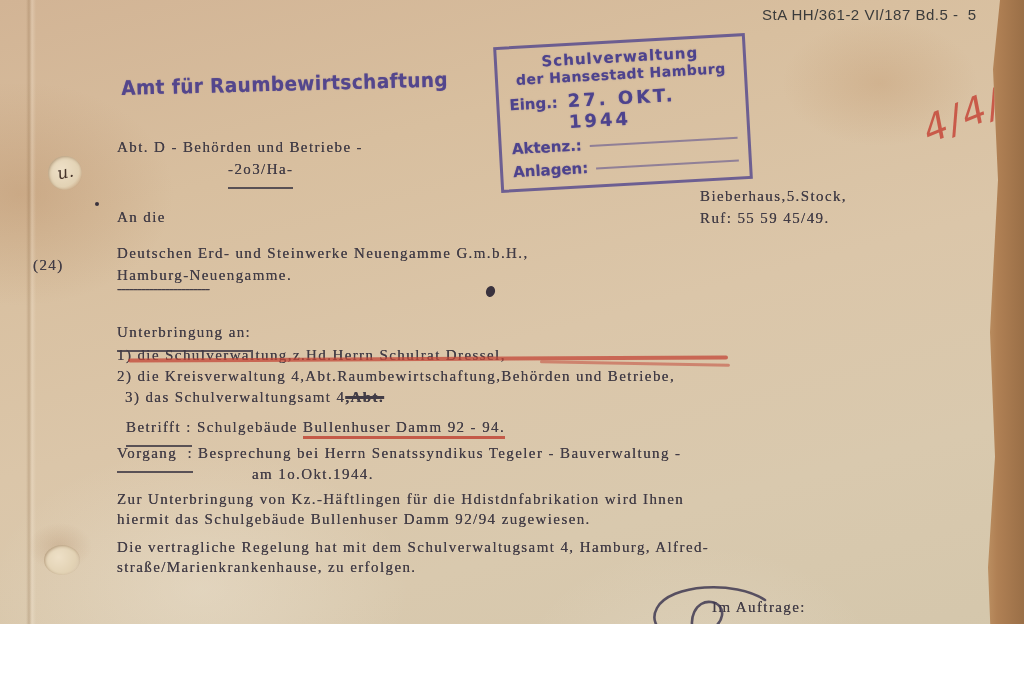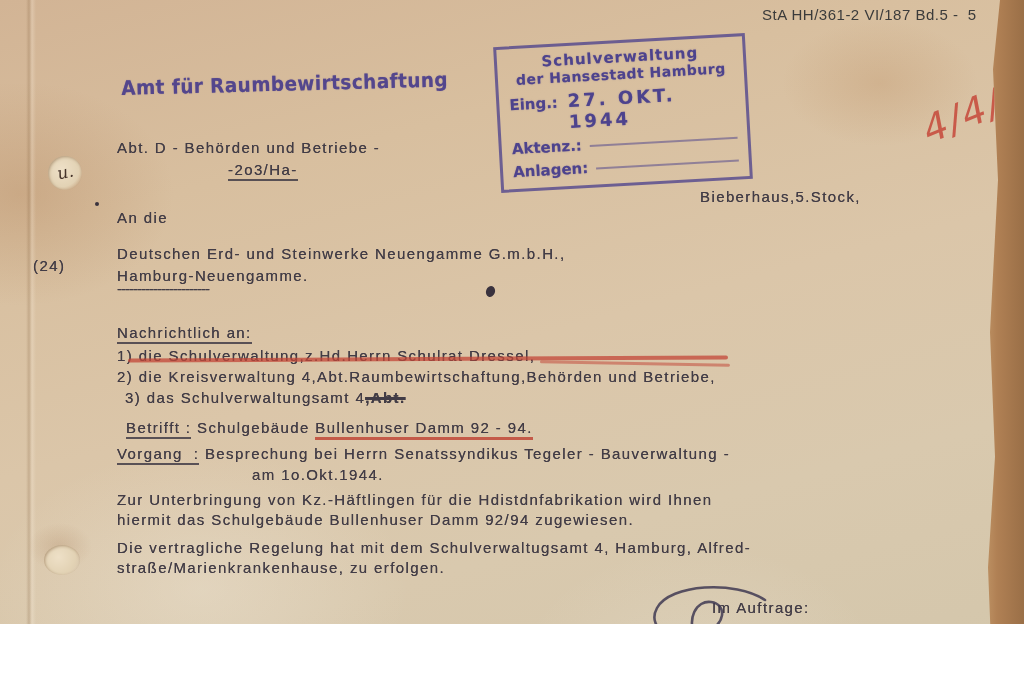--- a/index.html
+++ b/index.html
@@ -12,24 +12,24 @@
     box-shadow:0 8px 18px rgba(0,10,30,.45);
     clip-path:polygon(0 0,100% 0,99.3% 10%,99.8% 26%,99% 48%,99.5% 66%,98.8% 82%,99.1% 93%,98.2% 96.8%,88% 97.6%,66% 98.1%,42% 98.8%,18% 99.5%,0 100%);
     background:
       linear-gradient(90deg,rgba(0,0,0,0) 26px,rgba(120,85,50,.22) 29px,rgba(255,245,230,.25) 32px,rgba(0,0,0,0) 36px),
       radial-gradient(140px 90px at 88% 12%,rgba(187,140,95,.28),transparent 70%),
       radial-gradient(220px 160px at 2% 28%,rgba(176,128,86,.33),transparent 70%),
       radial-gradient(300px 200px at 20% 85%,rgba(245,240,228,.30),transparent 70%),
       radial-gradient(260px 180px at 70% 97%,rgba(238,233,221,.25),transparent 70%),
       radial-gradient(46px 34px at 6% 79%,rgba(150,100,60,.22),transparent 70%),
       linear-gradient(165deg,#d2b495 0%,#d8bf9f 25%,#dbc6a9 50%,#d9c9ae 72%,#d3c6ab 100%);}
-  .line{position:absolute;font-family:Liberation Sans, sans-serif;font-size:15px;
+  .line{position:absolute;font-family:Liberation Serif, serif;font-size:15px;
     letter-spacing:1.4px;color:#423c46;white-space:pre;
     text-shadow:0 0 .6px rgba(60,55,65,.85);}
-  .u{border-bottom:2px solid rgba(66,60,70,.85);padding-bottom:1px;}
+  .u{border-bottom:2px solid rgba(66,60,70,.85);padding-bottom:10px;}
   .struck{font-weight:bold;text-decoration:line-through;text-decoration-thickness:3px;}
   .red-u{border-bottom:3px solid rgba(190,62,48,.8);padding-bottom:1px;}
   .archive{position:absolute;left:762px;top:6px;font-family:"Liberation Sans",sans-serif;
     font-size:15px;letter-spacing:.5px;color:#3b3b3b;white-space:pre;}
   .office-stamp{position:absolute;left:121px;top:76px;font-family:"DejaVu Sans",sans-serif;
     font-weight:bold;font-size:20px;letter-spacing:.5px;color:rgba(79,66,140,.92);
     transform:rotate(-1.5deg) scaleX(.92);transform-origin:left top;
     text-shadow:0 0 1px rgba(79,66,140,.6);white-space:pre;}
   .stamp-box{position:absolute;left:497px;top:40px;width:226px;
     border:3px solid rgba(72,62,140,.75);transform:rotate(-3.2deg);
@@ -84,28 +84,29 @@
         <span>Anlagen:</span>
         <span class="stamp-line"></span>
       </div>
     </div>
 
     <div class="red-note">
       <span>4/4/</span><span class="p2">15 —</span>
     </div>
 
     <div class="line" style="left:700px;top:188px;">Bieberhaus,5.Stock,</div>
+    <div class="line" style="left:700px;top:210px;">Ruf: 55 59 45/49.</div>
 
     <div class="line" style="left:117px;top:209px;">An die</div>
     <div class="line" style="left:117px;top:245px;">Deutschen Erd- und Steinwerke Neuengamme G.m.b.H.,</div>
     <div class="line" style="left:33px;top:257px;">(24)</div>
     <div class="line" style="left:117px;top:267px;">Hamburg-Neuengamme.</div>
     <div class="line" style="left:117px;top:280px;letter-spacing:-1px;">-----------------------</div>
 
-    <div class="line" style="left:117px;top:324px;"><span class="u">Nachrichtlich an:</span></div>
+    <div class="line" style="left:117px;top:324px;"><span class="u">Unterbringung an:</span></div>
     <div class="line" style="left:117px;top:347px;">1) die Schulverwaltung,z.Hd.Herrn Schulrat Dressel,</div>
     <div class="line" style="left:117px;top:368px;">2) die Kreisverwaltung 4,Abt.Raumbewirtschaftung,Behörden und Betriebe,</div>
     <div class="line" style="left:125px;top:389px;"><span>3) das Schulverwaltungsamt 4</span><span class="struck">,Abt.</span></div>
 
     <div class="line" style="left:117px;top:419px;margin-left:9px;"><span class="u">Betrifft :</span><span> Schulgebäude </span><span class="red-u">Bullenhuser Damm 92 - 94.</span></div>
 
     <div class="line" style="left:117px;top:445px;"><span class="u">Vorgang  :</span><span> Besprechung bei Herrn Senatssyndikus Tegeler - Bauverwaltung -</span></div>
     <div class="line" style="left:252px;top:466px;">am 1o.Okt.1944.</div>
 
     <div class="line" style="left:117px;top:491px;">Zur Unterbringung von Kz.-Häftlingen für die Hdistdnfabrikation wird Ihnen</div>

